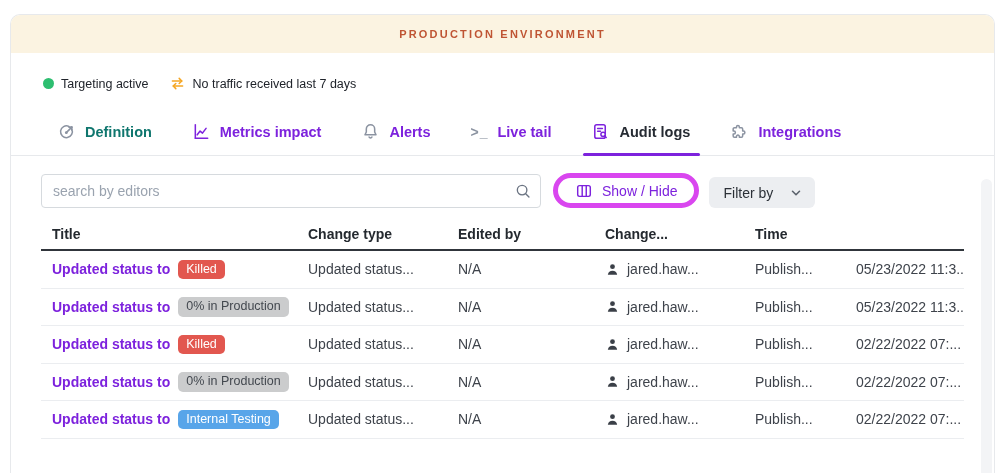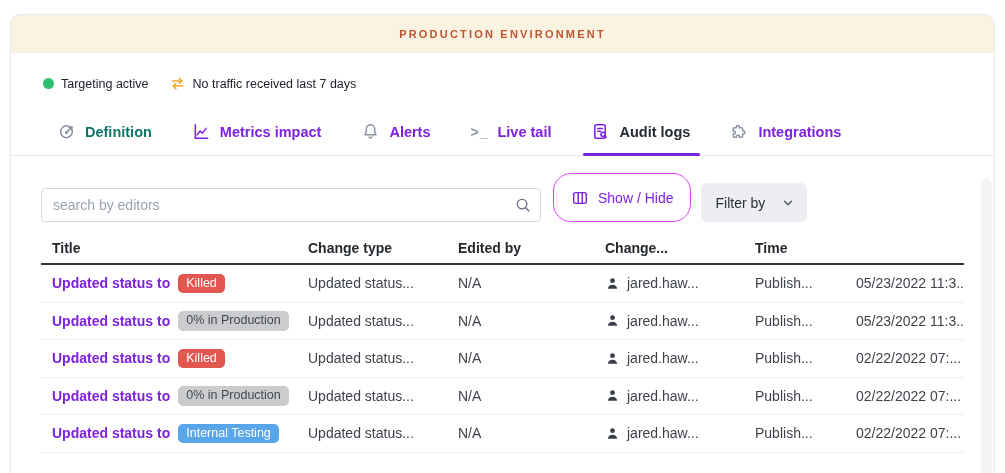--- a/index.html
+++ b/index.html
@@ -48,27 +48,27 @@
   .search-box { position: relative; width: 500px; }
   .search-box input {
     width: 100%; height: 34px; border: 1px solid #d6dade; border-radius: 4px;
     padding: 0 34px 0 11px; font-size: 14px; color: #20242b; outline: none;
     font-family: "Liberation Sans", sans-serif;
   }
   .search-box input::placeholder { color: #9aa3af; }
   .search-box svg { position: absolute; right: 9px; top: 8px; }
   .btn-showhide {
     margin-left: 12px; display: flex; align-items: center; gap: 9px;
-    height: 49px; padding: 0 17px; background: #fff; border: 1px solid #d946ef;
+    height: 35px; padding: 0 17px; background: #fff; border: 5px solid #d946ef;
     border-radius: 18px; color: var(--accent); font-size: 14px; font-weight: 500;
     cursor: pointer; font-family: "Liberation Sans", sans-serif;
   }
   .btn-filter {
     margin-left: 10px; display: flex; align-items: center; gap: 16px;
-    height: 39px; padding: 0 12px 0 14px; background: #eceef1; border: none;
+    height: 31px; padding: 0 12px 0 14px; background: #eceef1; border: none;
     border-radius: 6px; color: #2b3037; font-size: 14px; cursor: pointer;
     font-family: "Liberation Sans", sans-serif;
   }
   
   .thead, .trow {
     display: grid; grid-template-columns: 256px 150px 147px 150px 101px minmax(0,1fr);
     align-items: center; padding-left: 11px;
   }
   .thead { height: 32px; border-bottom: 2px solid var(--header-border); }
   .th { font-size: 14px; font-weight: 700; color: #24292f; white-space: nowrap; overflow: hidden; }

